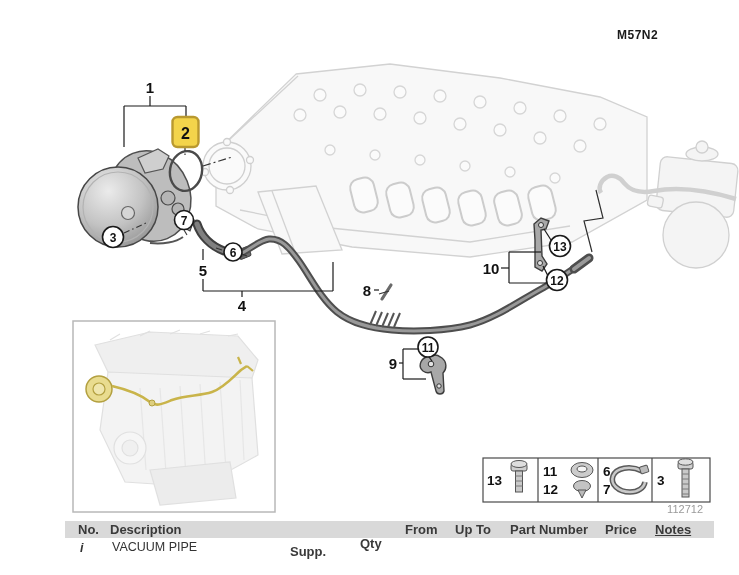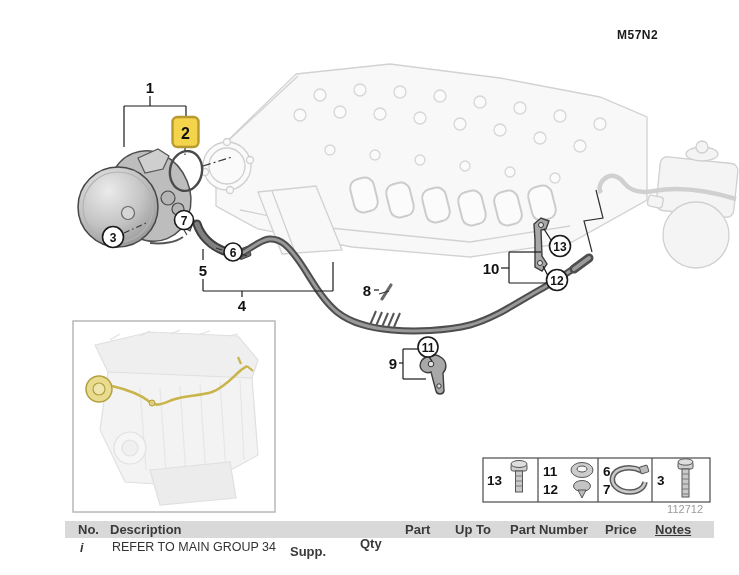--- a/index.html
+++ b/index.html
@@ -300,30 +300,30 @@
   </g>
   <text x="703" y="513" text-anchor="end" class="diag-num">112712</text>
 </svg>
 
 <div class="parts-table">
   <div class="thead">
     <div class="cell col-no">No.</div>
     <div class="cell col-desc">Description</div>
     <div class="cell col-supp">Supp.</div>
     <div class="cell col-qty">Qty</div>
-    <div class="cell col-from">Part</div>
+    <div class="cell col-from">From</div>
     <div class="cell col-upto">Up To</div>
     <div class="cell col-pn">Part Number</div>
     <div class="cell col-price">Price</div>
     <div class="cell col-notes">Notes</div>
   </div>
   <div class="trow">
     <div class="cell col-no">i</div>
     <div class="cell col-desc">
-      <div>REFER TO MAIN GROUP 34</div>
+      <div>VACUUM PIPE</div>
     </div>
     <div class="cell col-supp"></div>
     <div class="cell col-qty"></div>
     <div class="cell col-from"></div>
     <div class="cell col-upto"></div>
     <div class="cell col-pn"></div>
     <div class="cell col-price"></div>
     <div class="cell col-notes"></div>
   </div>
   <div class="tbar"></div>

